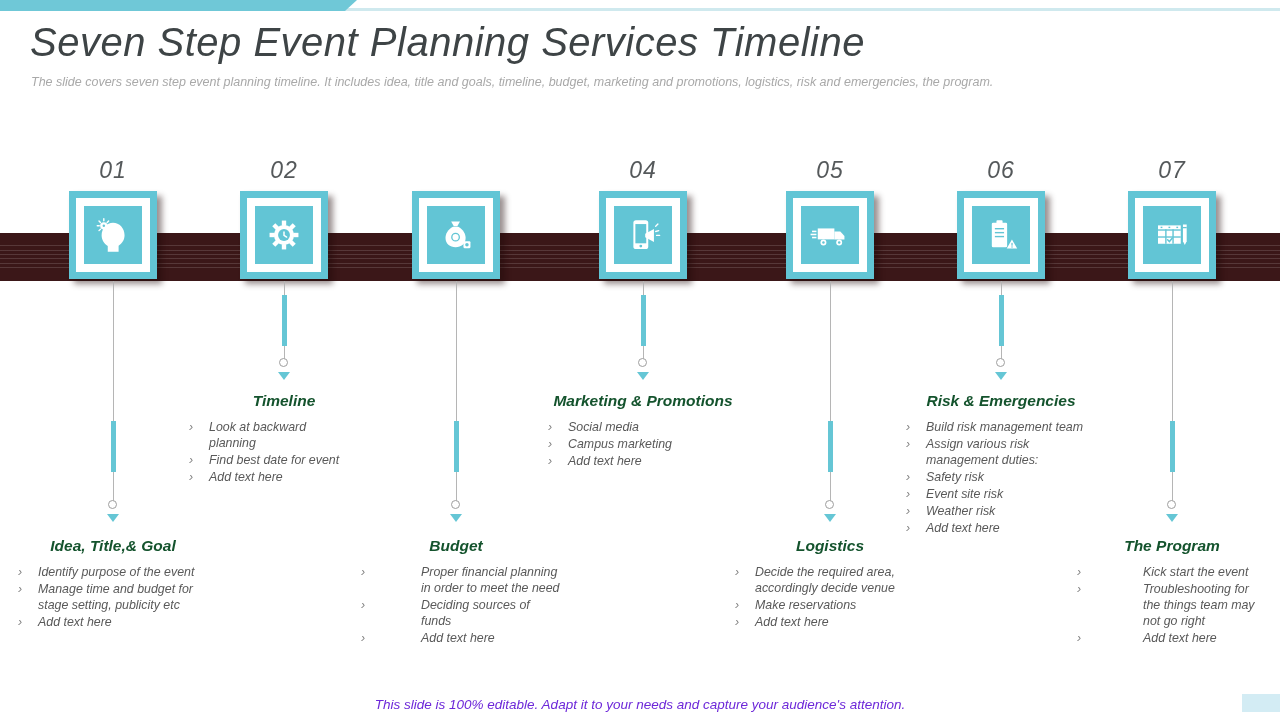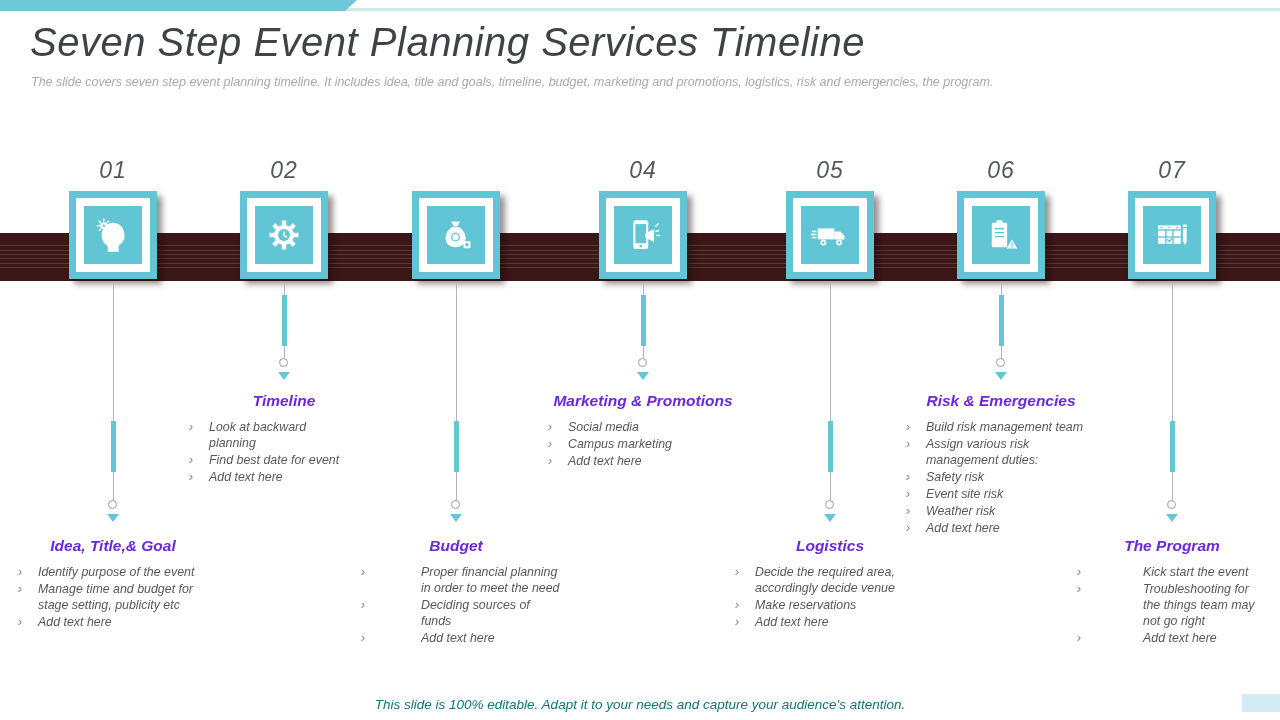--- a/index.html
+++ b/index.html
@@ -44,34 +44,34 @@
   .near .conn-circle{top:358px;}
   .far  .conn-circle{top:500px;}
   .conn-arrow{position:absolute;left:99px;width:0;height:0;
     border-left:6px solid transparent;border-right:6px solid transparent;border-top:8px solid #65c6d5;}
   .near .conn-arrow{top:372px;}
   .far  .conn-arrow{top:514px;}
 
   .text-block{position:absolute;width:100%;}
   .near .text-block{top:392px;}
   .far  .text-block{top:537px;}
-  .text-block h3{margin:0 0 9px 0;text-align:center;font-size:15.5px;color:#6d28d9;white-space:nowrap;}
+  .text-block h3{margin:0 0 9px 0;text-align:center;font-size:15.5px;color:#14532d;white-space:nowrap;}
   .text-block ul{list-style:none;margin:0;padding:0 0 0 8px;}
   .text-block li{position:relative;padding-left:22px;font-size:12.4px;line-height:16px;color:#595959;margin-bottom:1px;}
   .text-block li .b{position:absolute;left:2px;top:0;color:#7f7f7f;}
   .text-block li span.t{display:inline-block;}
   .s1 li span.t{max-width:180px;}
   .s2 li span.t{max-width:140px;}
   .s3 li span.t{max-width:155px;margin-left:40px;}
   .s4 li span.t{max-width:170px;}
   .s5 li span.t{max-width:160px;}
   .s6 li span.t{max-width:165px;}
   .s7 li span.t{max-width:122px;margin-left:46px;}
 
-  .footer{position:absolute;left:0;top:697px;width:100%;text-align:center;font-size:13.5px;color:#0f766e;}
+  .footer{position:absolute;left:0;top:697px;width:100%;text-align:center;font-size:13.5px;color:#6d28d9;}
 </style>
 </head>
 <body>
 
 <div class="slide">
 
   <div class="top-line"></div>
   <div class="top-bar"></div>
 
   <div class="title">Seven Step Event Planning Services Timeline</div>

